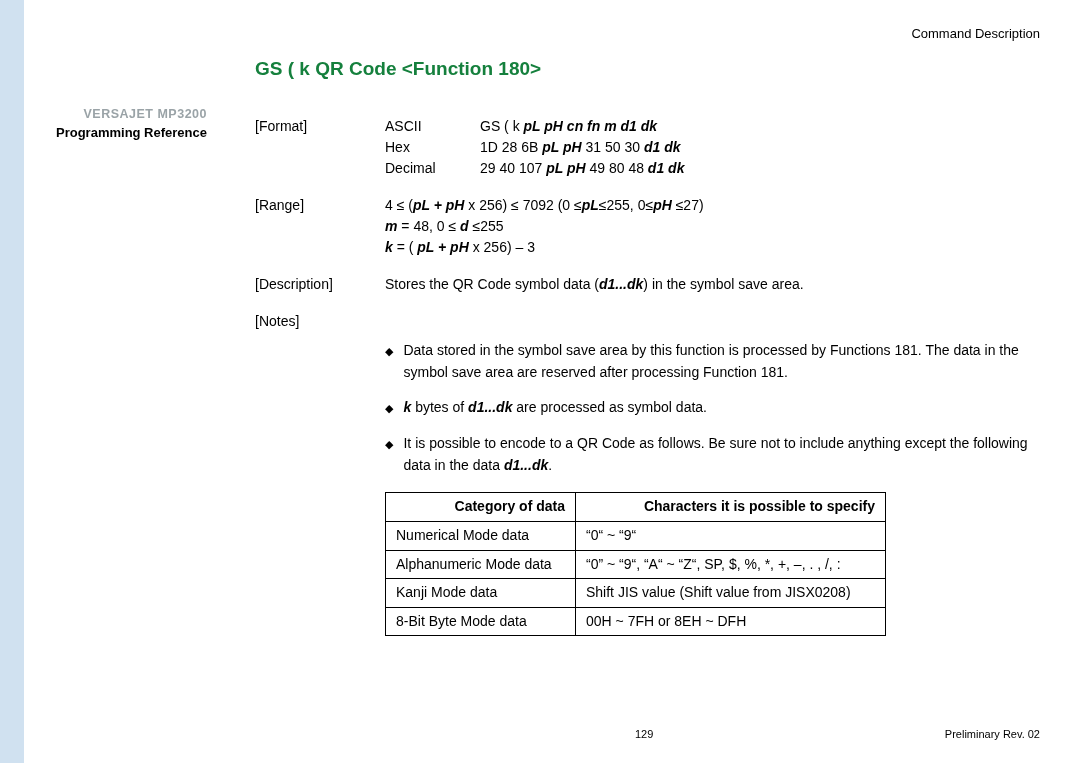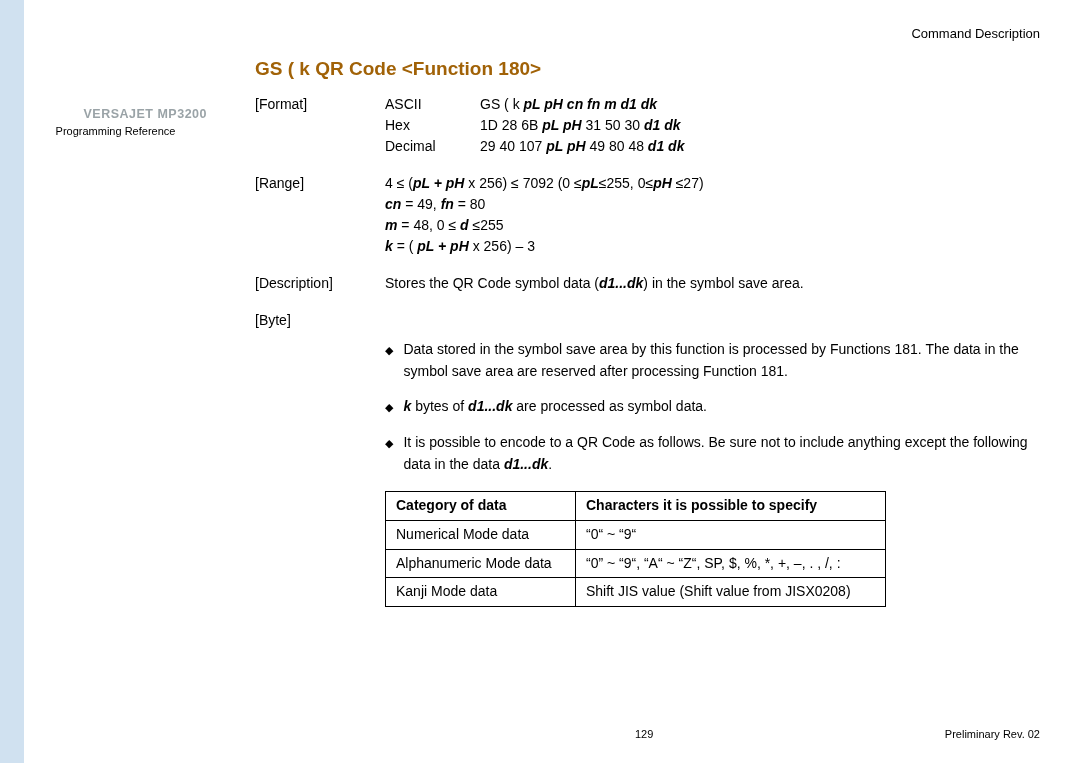--- a/index.html
+++ b/index.html
@@ -30,43 +30,42 @@
   }
   .model {
     font-family: "Trebuchet MS", Verdana, sans-serif;
     font-size: 12.5px;
     color: #9aa3a7;
     font-weight: 600;
     letter-spacing: 0.5px;
   }
   .progref {
     font-family: "Trebuchet MS", Verdana, sans-serif;
-    font-size: 11px;
-    font-weight: 400;
+    font-size: 13px;
+    font-weight: 700;
     color: #000;
     margin-top: 4px;
-    text-align: center;
   }
   .main {
     position: absolute;
     left: 255px; top: 26px;
     width: 785px;
   }
   .cornerlabel {
     position: absolute;
     right: 0; top: 0;
     font-size: 13px;
     color: #000;
   }
   .title {
-    color: #a16207;
+    color: #15803d;
     font-size: 19px;
     font-weight: 700;
     margin-top: 32px;
-    margin-bottom: 14px;
+    margin-bottom: 36px;
     font-family: Arial, sans-serif;
   }
   .block { margin-bottom: 16px; }
   .row { display: flex; align-items: flex-end; line-height: 1.5; }
   .c1 { width: 130px; flex-shrink: 0; }
   .c2 { width: 95px; flex-shrink: 0; }
   .c3 { flex: 1; }
   .desc-col { flex: 1; }
   .bi { font-weight: 700; font-style: italic; }
   .notes-list {
@@ -91,21 +90,21 @@
     margin-top: 4px;
     font-size: 14px;
   }
   table.datacat th, table.datacat td {
     border: 1px solid #000;
     padding: 4px 10px;
     text-align: left;
     vertical-align: middle;
     line-height: 1.4;
   }
-  table.datacat th { font-weight: 700; text-align: left; }
+  table.datacat th { font-weight: 700; text-align: right; }
   table.datacat th:first-child, table.datacat td:first-child { width: 190px; }
   table.datacat th:last-child, table.datacat td:last-child { width: 310px; }
   .footer {
     position: absolute;
     left: 255px;
     width: 785px;
     top: 728px;
     font-size: 11px;
     color: #000;
   }
@@ -153,26 +152,20 @@
   <div class="block">
     <div class="row">
       <div class="c1">[Range]</div>
       <div class="desc-col">
         <span>4 ≤ (</span><span class="bi">pL + pH</span><span> x 256) ≤ 7092 (0 ≤</span><span class="bi">pL</span><span>≤255, 0≤</span><span class="bi">pH</span><span> ≤27)</span>
       </div>
     </div>
     <div class="row">
       <div class="c1"></div>
       <div class="desc-col">
-        <span class="bi">cn</span><span> = 49, </span><span class="bi">fn</span><span> = 80</span>
-      </div>
-    </div>
-    <div class="row">
-      <div class="c1"></div>
-      <div class="desc-col">
         <span class="bi">m</span><span> = 48, 0 ≤ </span><span class="bi">d</span><span> ≤255</span>
       </div>
     </div>
     <div class="row">
       <div class="c1"></div>
       <div class="desc-col">
         <span class="bi">k</span><span> = ( </span><span class="bi">pL + pH</span><span> x 256) – 3</span>
       </div>
     </div>
   </div>
@@ -181,21 +174,21 @@
     <div class="row">
       <div class="c1">[Description]</div>
       <div class="desc-col">
         <span>Stores the QR Code symbol data (</span><span class="bi">d1...dk</span><span>) in the symbol save area.</span>
       </div>
     </div>
   </div>
 
   <div class="block">
     <div class="row">
-      <div class="c1">[Byte]</div>
+      <div class="c1">[Notes]</div>
       <div class="desc-col"></div>
     </div>
     <div class="notes-list">
       <div class="bullet">
         <span class="diamond">◆</span>
         <div class="bullet-text">Data stored in the symbol save area by this function is processed by Functions 181. The data in the symbol save area are reserved after processing Function 181.</div>
       </div>
       <div class="bullet">
         <span class="diamond">◆</span>
         <div class="bullet-text">
@@ -222,20 +215,24 @@
       <td>“0“ ~ “9“</td>
     </tr>
     <tr>
       <td>Alphanumeric Mode data</td>
       <td>“0” ~ “9“, “A“ ~ “Z“, SP, $, %, *, +, –, . , /, :</td>
     </tr>
     <tr>
       <td>Kanji Mode data</td>
       <td>Shift JIS value (Shift value from JISX0208)</td>
     </tr>
+    <tr>
+      <td>8-Bit Byte Mode data</td>
+      <td>00H ~ 7FH or 8EH ~ DFH</td>
+    </tr>
   </tbody>
     </table>
 
 </div>
 
 <div class="footer">
   <span class="pg">129</span>
   <span class="rev">Preliminary Rev. 02</span>
 </div>
 

